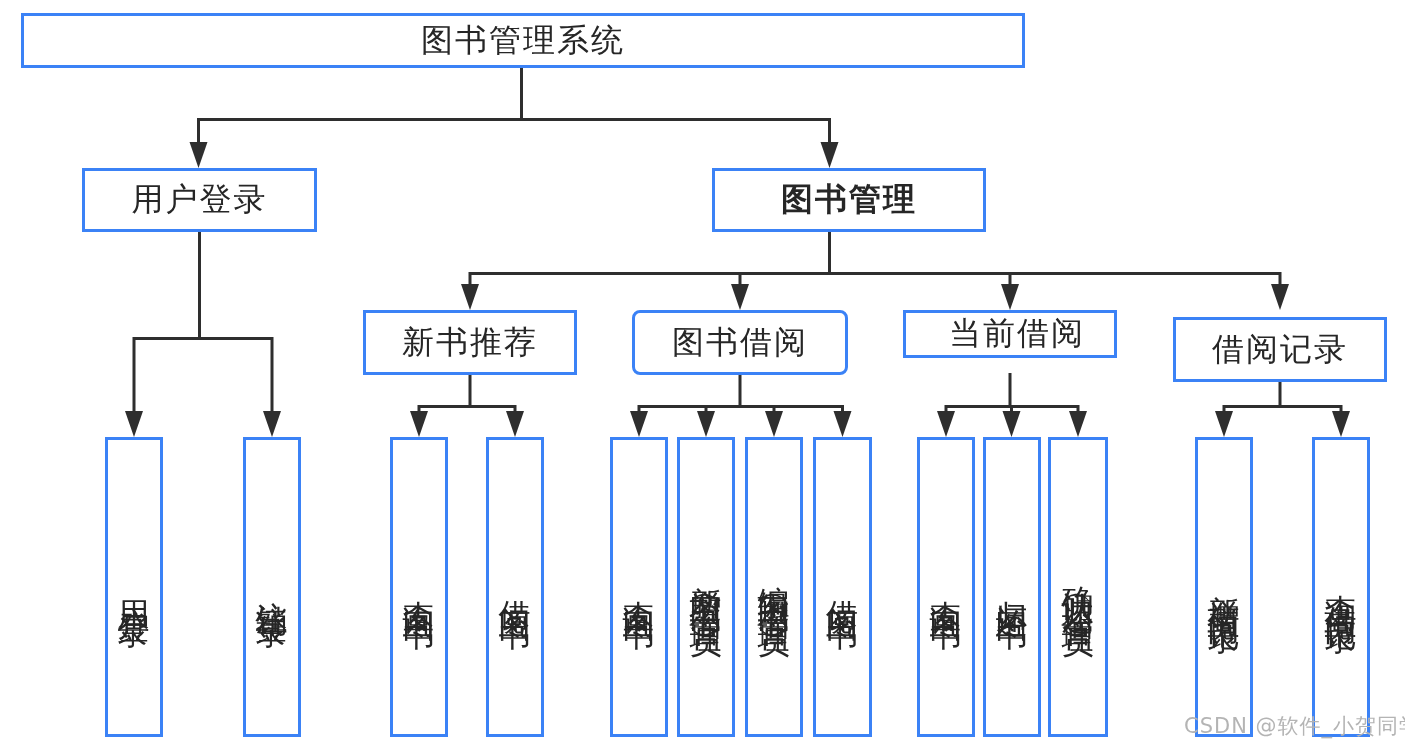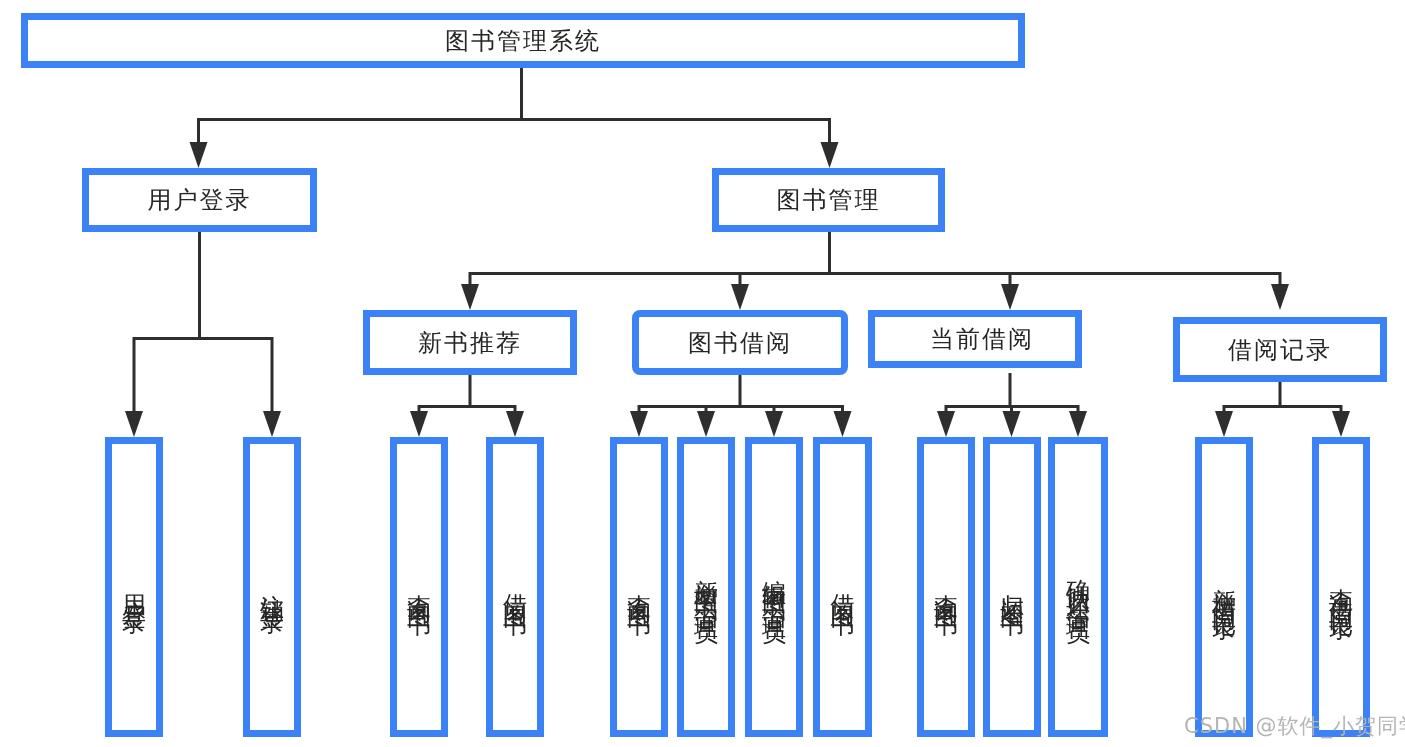--- a/index.html
+++ b/index.html
@@ -9,23 +9,23 @@
     background:#ffffff;
     font-family:"DejaVu Sans","Liberation Sans",sans-serif;
     color:#262626;
     overflow:hidden;
   }
   svg.connectors{position:absolute;left:0;top:0;z-index:1;}
   .node{
     position:absolute;
     box-sizing:border-box;
     background:#ffffff;
-    border:7px solid #3b82f6;
+    border:3px solid #3b82f6;
     display:flex;align-items:center;justify-content:center;
-    font-size:24px;
+    font-size:32px;
     letter-spacing:2px;
     z-index:2;
     white-space:nowrap;
   }
   .leaf{
     writing-mode:vertical-rl;
     text-orientation:mixed;
     letter-spacing:6px;
     line-height:1;
     white-space:normal;
@@ -81,25 +81,25 @@
       <polygon points="1002.5,411 1020.5,411 1011.5,437"></polygon>
       <polygon points="1069,411 1087,411 1078,437"></polygon>
       <polygon points="1215,411 1233,411 1224,437"></polygon>
       <polygon points="1332,411 1350,411 1341,437"></polygon>
     </g>
   </svg>
 
   <div class="node" style="left:21px;top:13px;width:1004px;height:55px;">图书管理系统</div>
 
   <div class="node" style="left:82px;top:168px;width:235px;height:64px;">用户登录</div>
-  <div class="node" style="left:712px;top:168px;width:233px;height:64px;">图书管理</div>
+  <div class="node" style="left:712px;top:168px;width:274px;height:64px;font-weight:bold;">图书管理</div>
 
   <div class="node" style="left:363px;top:310px;width:214px;height:65px;text-align:right;">新书推荐</div>
   <div class="node" style="left:632px;top:310px;width:216px;height:65px;border-radius:8px;">图书借阅</div>
-  <div class="node" style="left:868px;top:310px;width:214px;height:58px;padding-left:14px;">当前借阅</div>
+  <div class="node" style="left:903px;top:310px;width:214px;height:48px;padding-left:14px;">当前借阅</div>
   <div class="node" style="left:1173px;top:310px;width:214px;height:65px;margin-top:7px;">借阅记录</div>
 
   <div class="node leaf" style="left:105px;top:437px;width:58px;height:300px;">用户登录</div>
   <div class="node leaf" style="left:243px;top:437px;width:58px;height:300px;">注销登录</div>
 
   <div class="node leaf" style="left:390px;top:437px;width:58px;height:300px;">查询图书</div>
   <div class="node leaf" style="left:486px;top:437px;width:58px;height:300px;">借阅图书</div>
 
   <div class="node leaf" style="left:610px;top:437px;width:58px;height:300px;">查询图书</div>
   <div class="node leaf" style="left:677px;top:437px;width:58px;height:300px;">新增图书（管理员）</div>

